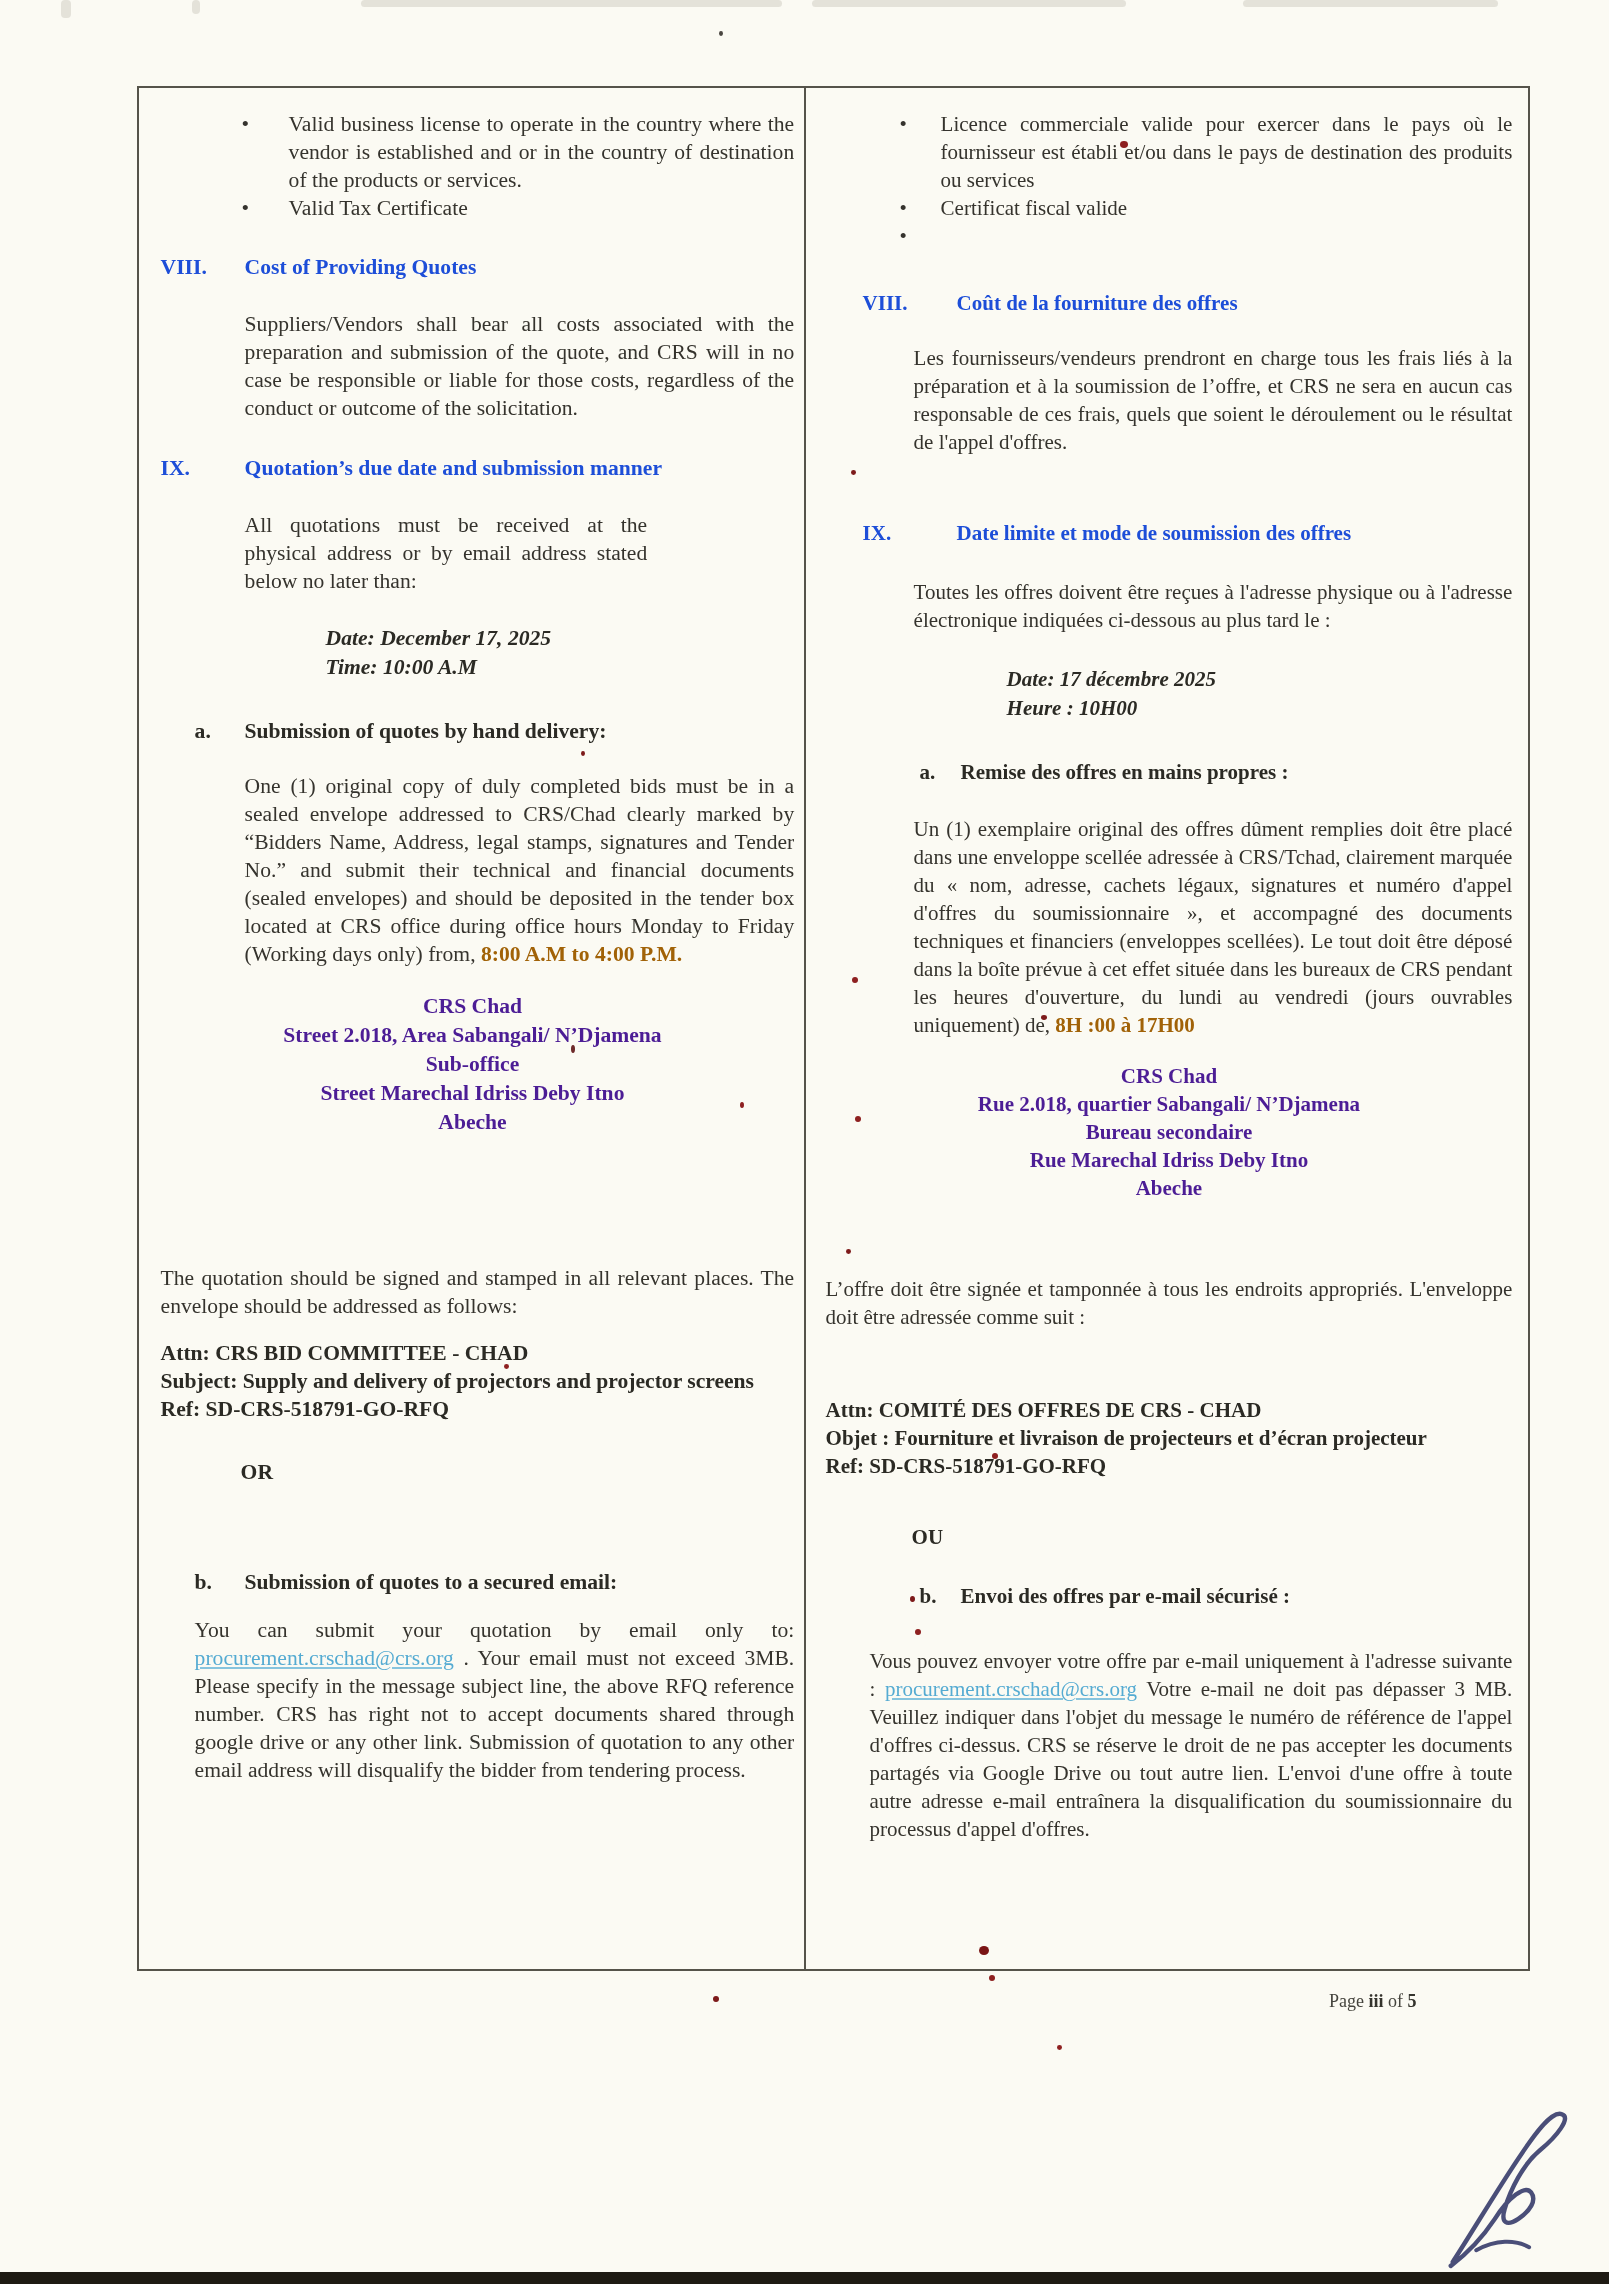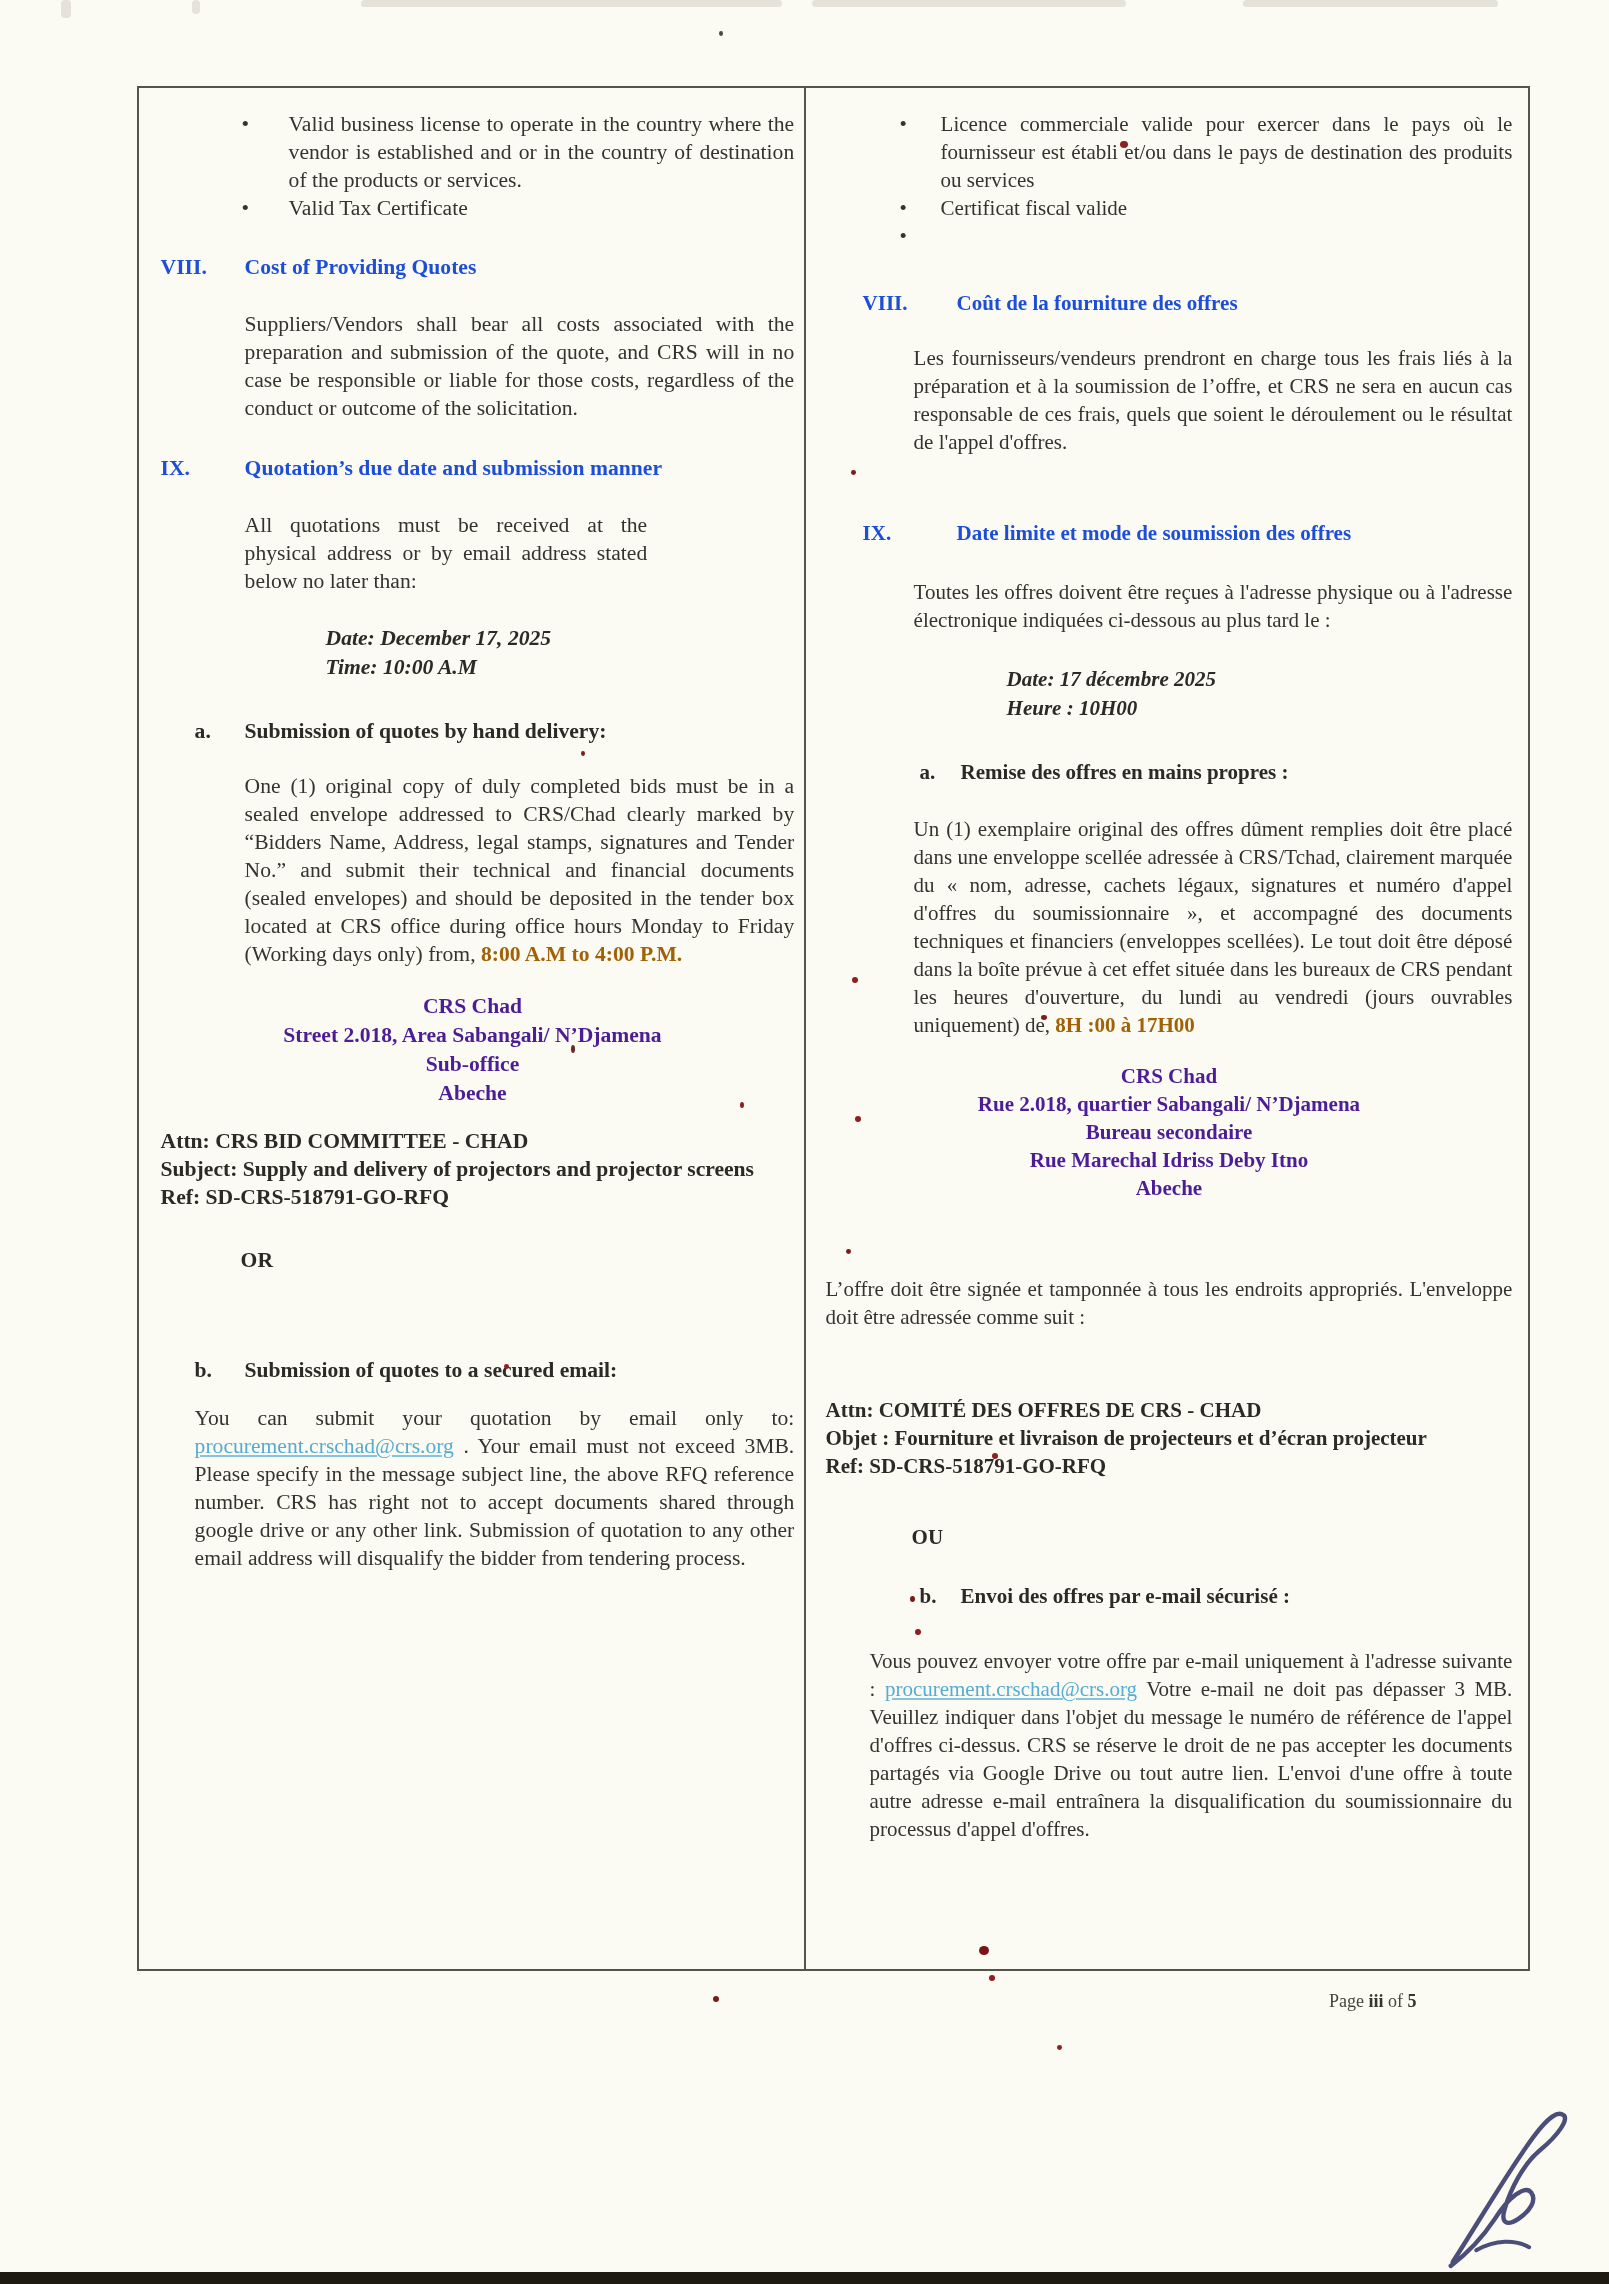--- a/index.html
+++ b/index.html
@@ -127,23 +127,25 @@
         <span class="num">a.</span>
         <span>Submission of quotes by hand delivery:</span>
       </div>
 
       <p class="body indent" style="margin-top:27.4px;"><span>One (1) original copy of duly completed bids must be in a sealed envelope addressed to CRS/Chad clearly marked by “Bidders Name, Address, legal stamps, signatures and Tender No.” and submit their technical and financial documents (sealed envelopes) and should be deposited in the tender box located at CRS office during office hours Monday to Friday (Working days only) from, </span><b>8:00 A.M to 4:00 P.M.</b></p>
 
       <div class="addr" style="margin-top:24.5px;">
         <div>CRS Chad</div>
         <div>Street 2.018, Area Sabangali/ N’Djamena</div>
         <div>Sub-office</div>
+        <div>Street Marechal Idriss Deby Itno</div>
         <div>Abeche</div>
       </div>
 
+      <p class="body" style="margin-top:127px;">The quotation should be signed and stamped in all relevant places. The envelope should be addressed as follows:</p>
 
       <div class="attn" style="margin-top:19px;">
         <div>Attn: CRS BID COMMITTEE - CHAD</div>
         <div>Subject: Supply and delivery of projectors and projector screens</div>
         <div>Ref: SD-CRS-518791-GO-RFQ</div>
       </div>
 
       <div class="or-label" style="margin-top:35px;">OR</div>
 
       <div class="sub-head" style="margin-top:82px;">

